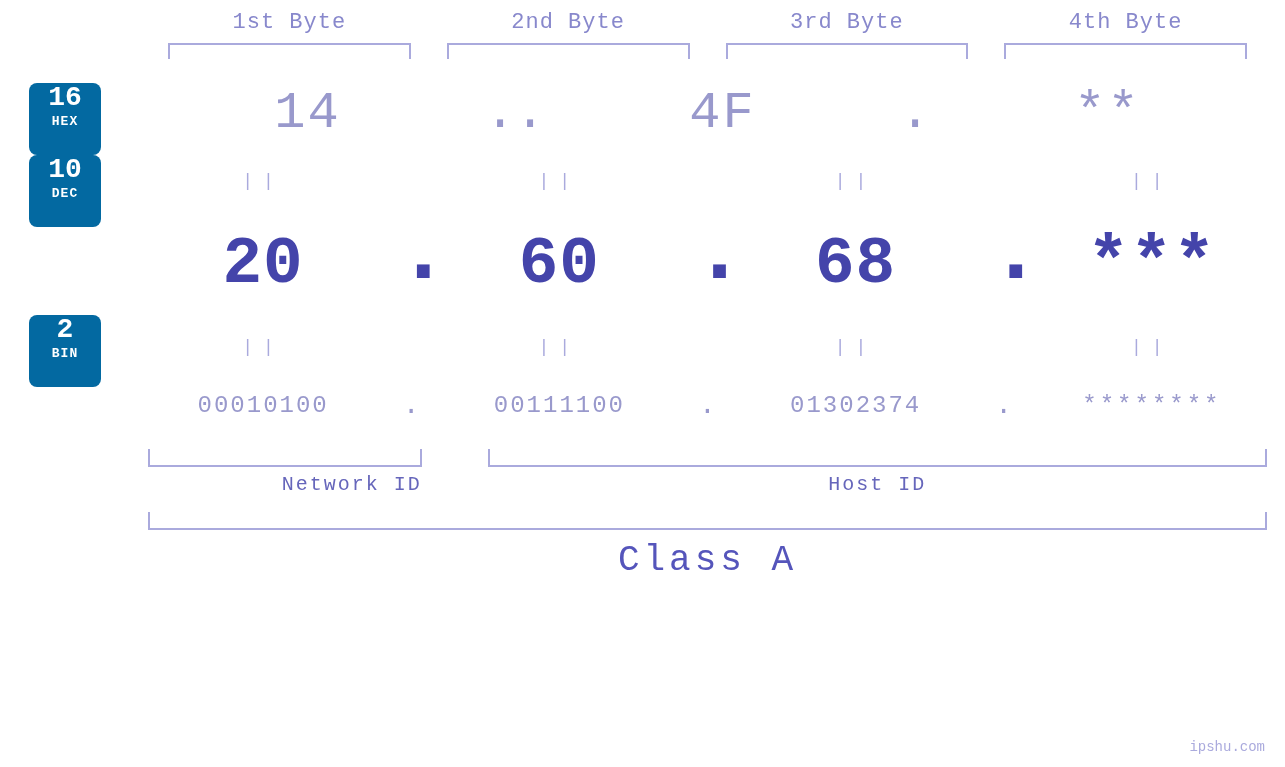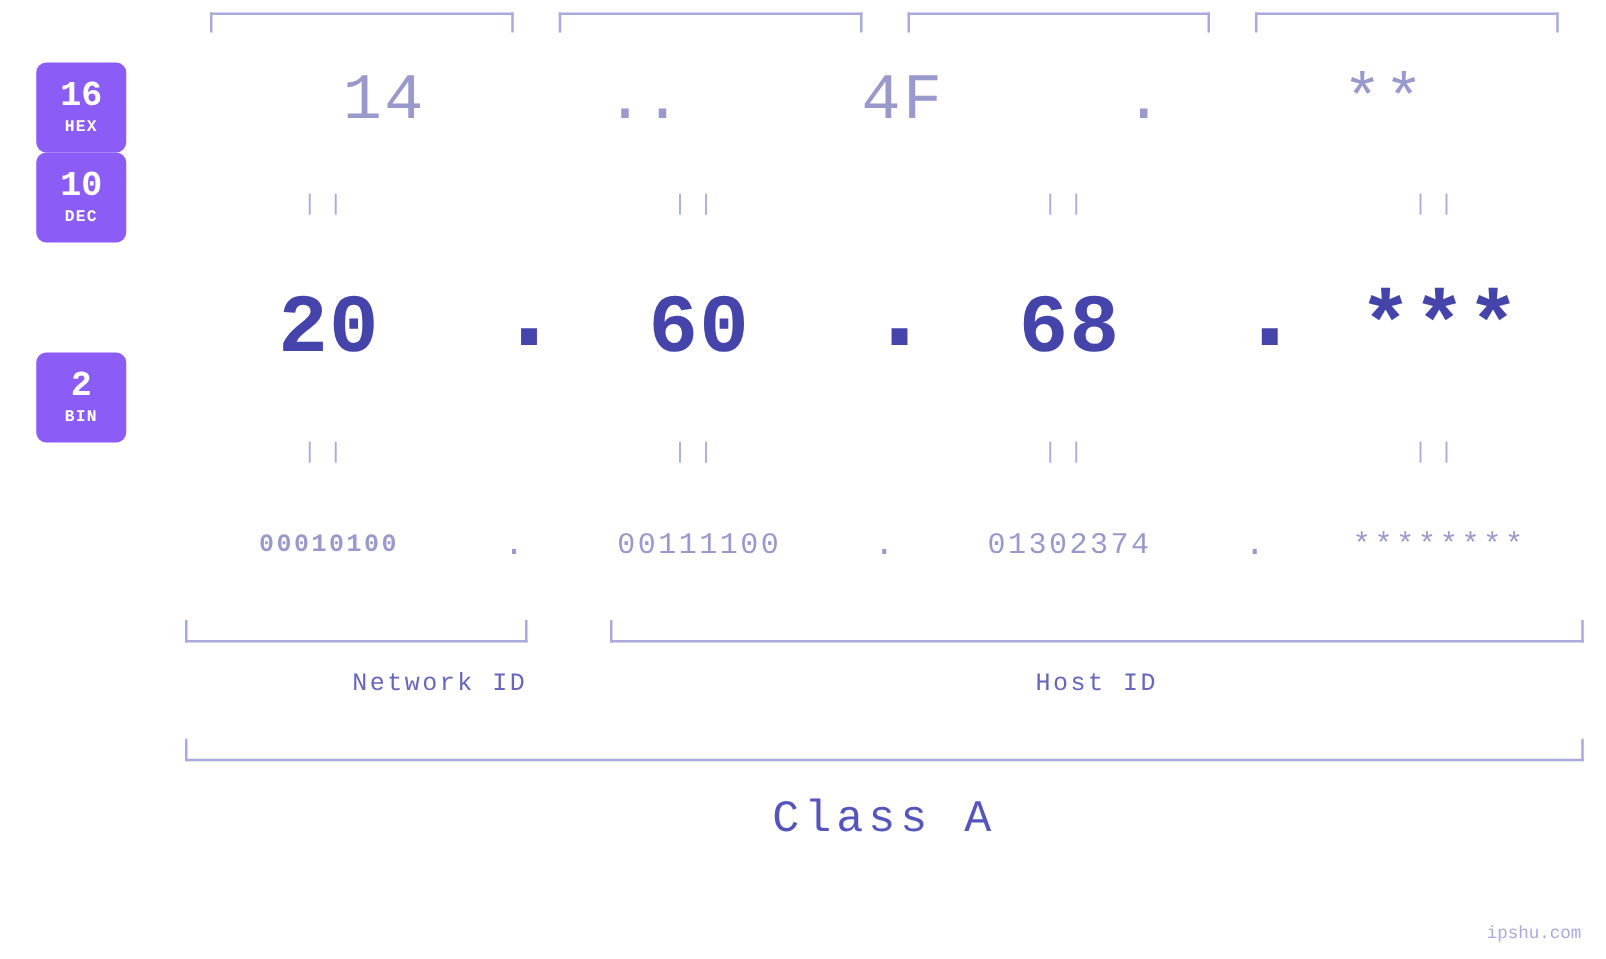--- a/index.html
+++ b/index.html
@@ -29,26 +29,25 @@
       color: #8888cc;
       font-size: 22px;
       letter-spacing: 1px;
       padding-bottom: 8px;
       position: relative;
     }
 
     .badge {
       width: 72px;
       height: 72px;
-      background: #8b5cf6;
+      background: #0369a1;
       border-radius: 8px;
       display: flex;
       flex-direction: column;
       align-items: center;
-      justify-content: center;
       margin-bottom: 0px;
     }
 
     .badge-number {
       font-size: 28px;
       font-weight: bold;
       color: white;
       line-height: 1.1;
     }
 
@@ -114,20 +113,26 @@
     }
     .badge-wrapper-hex {
       padding-top: 20px;
     }
   </style>
 </head>
 <body>
 
 <div class="main-container">
 
+  <div style="display:flex; width:1115px; margin-left:130px; margin-bottom:0;">
+    <div class="byte-col">1st Byte</div>
+    <div class="byte-col">2nd Byte</div>
+    <div class="byte-col">3rd Byte</div>
+    <div class="byte-col">4th Byte</div>
+  </div>
 
   <div style="display:flex; width:1115px; margin-left:130px; margin-bottom:4px;">
     <div style="flex:1; margin:0 18px; border-left:2px solid #aaaadd; border-top:2px solid #aaaadd; border-right:2px solid #aaaadd; height:16px;"></div>
     <div style="flex:1; margin:0 18px; border-left:2px solid #aaaadd; border-top:2px solid #aaaadd; border-right:2px solid #aaaadd; height:16px;"></div>
     <div style="flex:1; margin:0 18px; border-left:2px solid #aaaadd; border-top:2px solid #aaaadd; border-right:2px solid #aaaadd; height:16px;"></div>
     <div style="flex:1; margin:0 18px; border-left:2px solid #aaaadd; border-top:2px solid #aaaadd; border-right:2px solid #aaaadd; height:16px;"></div>
   </div>
 
   <div style="display:flex; width:1285px; align-items:flex-start;">
 
@@ -149,21 +154,21 @@
 
       <div style="padding-top:88px;">
         <div class="badge">
           <span class="badge-number">2</span>
           <span class="badge-label">BIN</span>
         </div>
       </div>
 
     </div>
 
-    <div style="flex:1; display:flex; flex-direction:column;gap:16px;">
+    <div style="flex:1; display:flex; flex-direction:column;">
 
       <div style="display:flex; align-items:center; height:100px;">
         <div class="cell">
           <span class="hex-value">14</span>
         </div>
         <div class="dot dot-hex">.</div>
         <div class="dot dot-hex">.</div>
         <div class="cell">
           <span class="hex-value">4F</span>
         </div>
@@ -206,21 +211,21 @@
         <div style="width:30px;"></div>
         <div style="flex:1; text-align:center; color:#aaaadd; font-size:18px; letter-spacing:10px;">||</div>
         <div style="width:30px;"></div>
         <div style="flex:1; text-align:center; color:#aaaadd; font-size:18px; letter-spacing:10px;">||</div>
         <div style="width:30px;"></div>
         <div style="flex:1; text-align:center; color:#aaaadd; font-size:18px; letter-spacing:10px;">||</div>
       </div>
 
       <div style="display:flex; align-items:center; height:80px;">
         <div class="cell">
-          <span class="bin-value" style="font-size:20px;font-weight:bold;">00010100</span>
+          <span class="bin-value" style="font-size:24px;">00010100</span>
         </div>
         <div style="width:30px; text-align:center; color:#9999cc; font-size:28px;">.</div>
         <div class="cell">
           <span class="bin-value" style="font-size:24px;">00111100</span>
         </div>
         <div style="width:30px; text-align:center; color:#9999cc; font-size:28px;">.</div>
         <div class="cell">
           <span class="bin-value" style="font-size:24px;">01302374</span>
         </div>
         <div style="width:30px; text-align:center; color:#9999cc; font-size:28px;">.</div>

